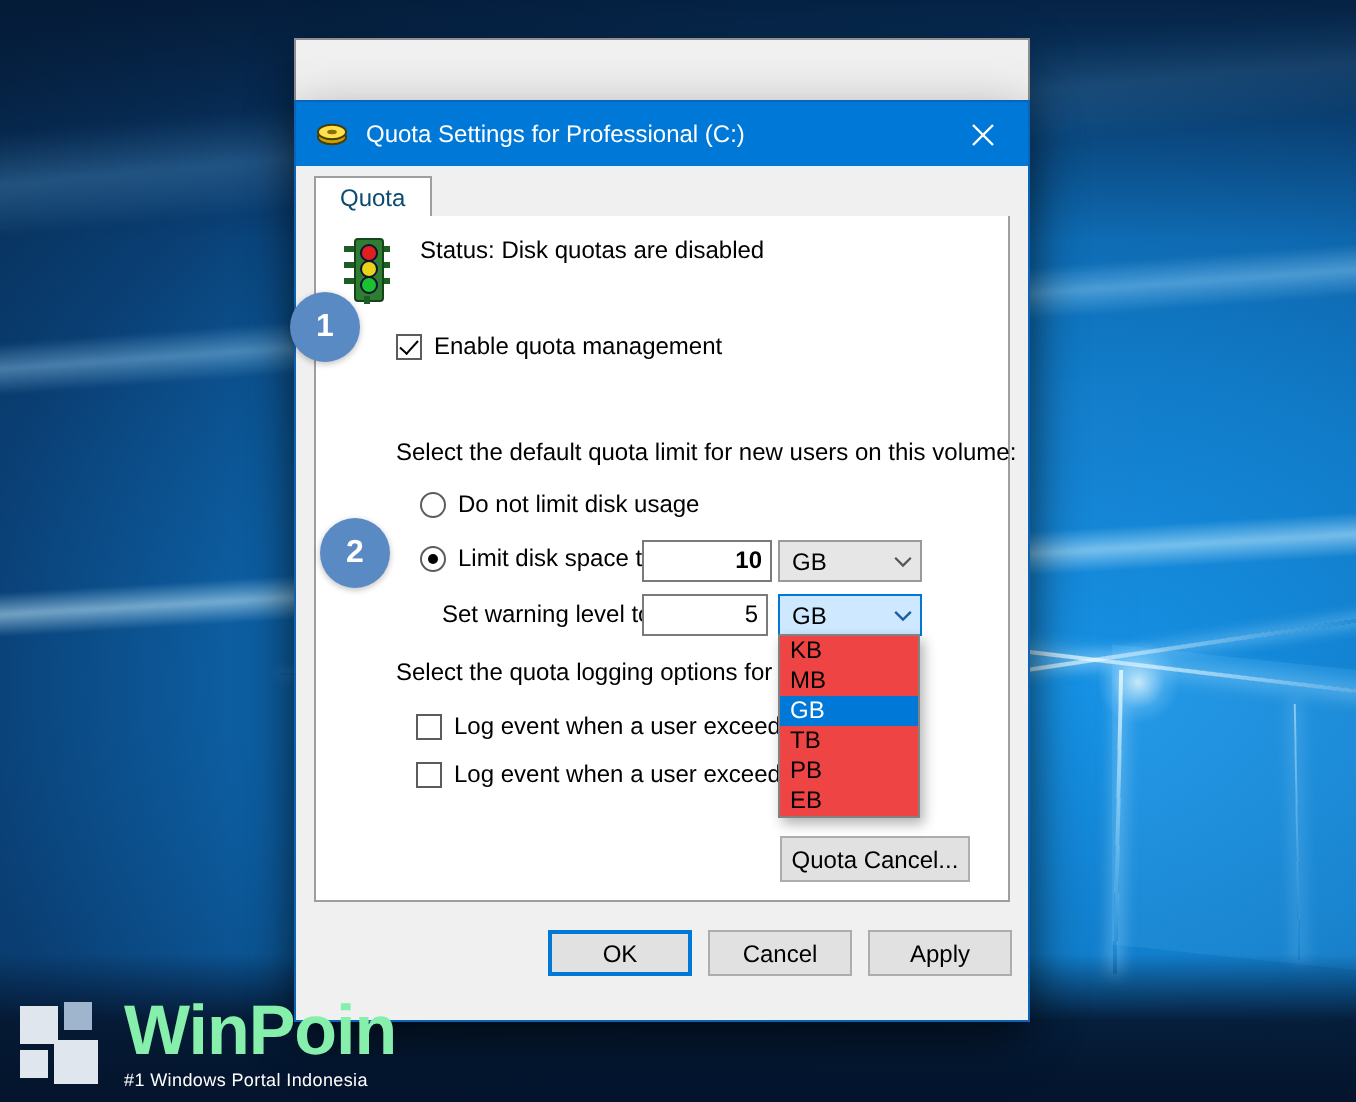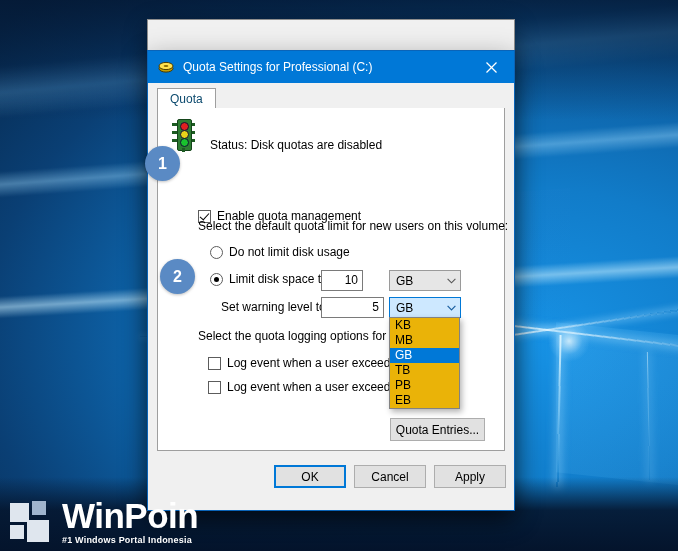--- a/index.html
+++ b/index.html
@@ -70,21 +70,21 @@
   .tabstrip{position:absolute;left:9px;top:37px;width:348px;height:21px;}
   .tab{position:absolute;left:0;top:0;height:21px;padding:0 12px;box-sizing:border-box;
     background:#ffffff;border:1px solid #9e9e9e;border-bottom:none;
     font-size:12px;color:#0c4a6e;line-height:20px;}
   .tabline{position:absolute;left:0;top:20px;width:348px;height:1px;background:#9e9e9e;}
 
   
   .tabpage{position:absolute;left:9px;top:57px;width:348px;height:343px;
     background:#ffffff;border:1px solid #9e9e9e;border-top:none;box-sizing:border-box;}
 
-  .status-row{position:absolute;left:14px;top:10px;display:flex;align-items:flex-end;}
+  .status-row{position:absolute;left:14px;top:10px;display:flex;align-items:flex-start;}
   .status-text{font-size:12px;color:#000;margin-left:14px;}
 
   
   .traffic{width:24px;height:34px;position:relative;}
   .tl-body{position:absolute;left:5px;top:1px;width:13px;height:30px;background:#2e7d32;border:1px solid #14451a;border-radius:2px;}
   .tl-lamp{position:absolute;left:8px;width:7px;height:7px;border-radius:50%;border:1px solid #113;}
   .tl-red{top:4px;background:#e02020;}
   .tl-yel{top:12px;background:#e8d21a;}
   .tl-grn{top:20px;background:#19c22e;}
   .tl-fin{position:absolute;width:5px;height:3px;background:#1d5c22;}
@@ -110,21 +110,21 @@
     font-size:12px;color:#000;text-align:right;line-height:19px;padding-right:4px;}
 
   
   .combo{position:absolute;height:21px;box-sizing:border-box;border:1px solid #9a9a9a;background:#e6e6e6;
     display:flex;align-items:center;}
   .combo .cb-text{font-size:12px;color:#000;padding-left:6px;flex:1 1 auto;}
   .combo .cb-arrow{width:18px;display:flex;align-items:center;justify-content:center;flex:0 0 auto;}
   .combo.active{background:#cde8ff;border:1px solid #0078d7;}
 
   
-  .droplist{position:absolute;background:#eab308;border:1px solid #828282;box-sizing:border-box;
+  .droplist{position:absolute;background:#ef4444;border:1px solid #828282;box-sizing:border-box;
     box-shadow:2px 3px 6px rgba(0,0,0,.30);z-index:40;}
   .dl-item{height:15px;line-height:15px;font-size:12px;color:#000;padding-left:5px;box-sizing:border-box;}
   .dl-item.sel{background:#0078d7;color:#fff;}
 
   
   .btn{position:absolute;box-sizing:border-box;background:#e1e1e1;border:1px solid #adadad;
     font-size:12px;color:#000;display:flex;align-items:center;justify-content:center;}
   .btn.focused{border:1px solid #0078d7;outline:1px solid #0078d7;outline-offset:-2px;background:#e1e1e1;}
 
   
@@ -139,22 +139,22 @@
 
   
   #watermark{position:absolute;left:10px;bottom:6px;display:flex;align-items:flex-end;z-index:80;}
   .wm-sq{position:absolute;background:#dfe6ee;}
   .wm-marks{position:relative;width:46px;height:44px;margin-right:6px;}
   .wm-a{left:0;top:2px;width:19px;height:19px;}
   .wm-b{left:22px;top:0px;width:14px;height:14px;background:#9fb4cd !important;}
   .wm-c{left:0;top:24px;width:14px;height:14px;}
   .wm-d{left:17px;top:19px;width:22px;height:22px;}
   .wm-text{display:flex;flex-direction:column;}
-  .wm-title{font-size:35px;font-weight:bold;color:#ffffff;line-height:34px;letter-spacing:-.5px;}
-  .wm-sub{font-size:9px;font-weight:bold;color:#ffffff;letter-spacing:.2px;margin-top:2px;}
+  .wm-title{font-size:35px;font-weight:bold;color:#86efac;line-height:34px;letter-spacing:-.5px;}
+  .wm-sub{font-size:9px;font-weight:normal;color:#ffffff;letter-spacing:.2px;margin-top:2px;}
 </style>
 </head>
 <body>
 
 <div id="wallpaper">
   <div class="wp-base"></div>
   <div class="plane-b"></div>
   <div class="plane-a"></div>
   <div class="shard band1"></div>
   <div class="shard band2"></div>
@@ -211,39 +211,39 @@
           <span class="tl-fin tl-f6"></span>
         <span class="tl-body"></span>
         <span class="tl-lamp tl-red"></span>
         <span class="tl-lamp tl-yel"></span>
         <span class="tl-lamp tl-grn"></span>
         <span class="tl-post"></span>
       </span>
       <span class="status-text">Status:  Disk quotas are disabled</span>
     </div>
 
-    <div class="chkrow" style="left:40px;top:58px;margin-top:43px;">
+    <div class="chkrow" style="left:40px;top:58px;">
       <span class="cbox checked"></span>
       <span class="lbl">Enable quota management</span>
     </div>
 
 
     <div class="plain" style="left:40px;top:111px;">Select the default quota limit for new users on this volume:</div>
 
     <div class="chkrow" style="left:52px;top:137px;">
       <span class="rad"></span>
       <span class="lbl">Do not limit disk usage</span>
     </div>
 
     <div class="chkrow" style="left:52px;top:164px;">
       <span class="rad on"></span>
       <span class="lbl">Limit disk space to</span>
     </div>
 
-    <div class="numinput" style="left:163px;top:162px;width:42px;">10</div>
+    <div class="numinput" style="left:163px;top:162px;width:65px;font-weight:bold;">10</div>
 
     <div class="combo" style="left:231px;top:162px;width:72px;">
       <span class="cb-text">GB</span>
       <span class="cb-arrow">
         <svg width="9" height="6" viewBox="0 0 9 6">
             <path d="M0.6 0.9 L4.5 4.8 L8.4 0.9" fill="none" stroke="#555" stroke-width="1.1"></path>
           </svg>
       </span>
     </div>
 
@@ -274,21 +274,21 @@
 
     <div class="droplist" id="unit-droplist" style="left:231px;top:209px;width:71px;">
         <div class="dl-item">KB</div>
         <div class="dl-item">MB</div>
         <div class="dl-item sel">GB</div>
         <div class="dl-item">TB</div>
         <div class="dl-item">PB</div>
         <div class="dl-item">EB</div>
       </div>
 
-    <div class="btn" style="left:232px;top:310px;width:95px;height:23px;">Quota Entries...</div>
+    <div class="btn" style="left:232px;top:310px;width:95px;height:23px;">Quota Cancel...</div>
   </div>
 
   <div class="btn focused" style="left:126px;top:414px;width:72px;height:23px;">OK</div>
   <div class="btn" style="left:206px;top:414px;width:72px;height:23px;">Cancel</div>
   <div class="btn" style="left:286px;top:414px;width:72px;height:23px;">Apply</div>
 </div>
 
 <div class="badge" style="left:145px;top:146px;">1</div>
 <div class="badge" style="left:160px;top:259px;">2</div>
 

